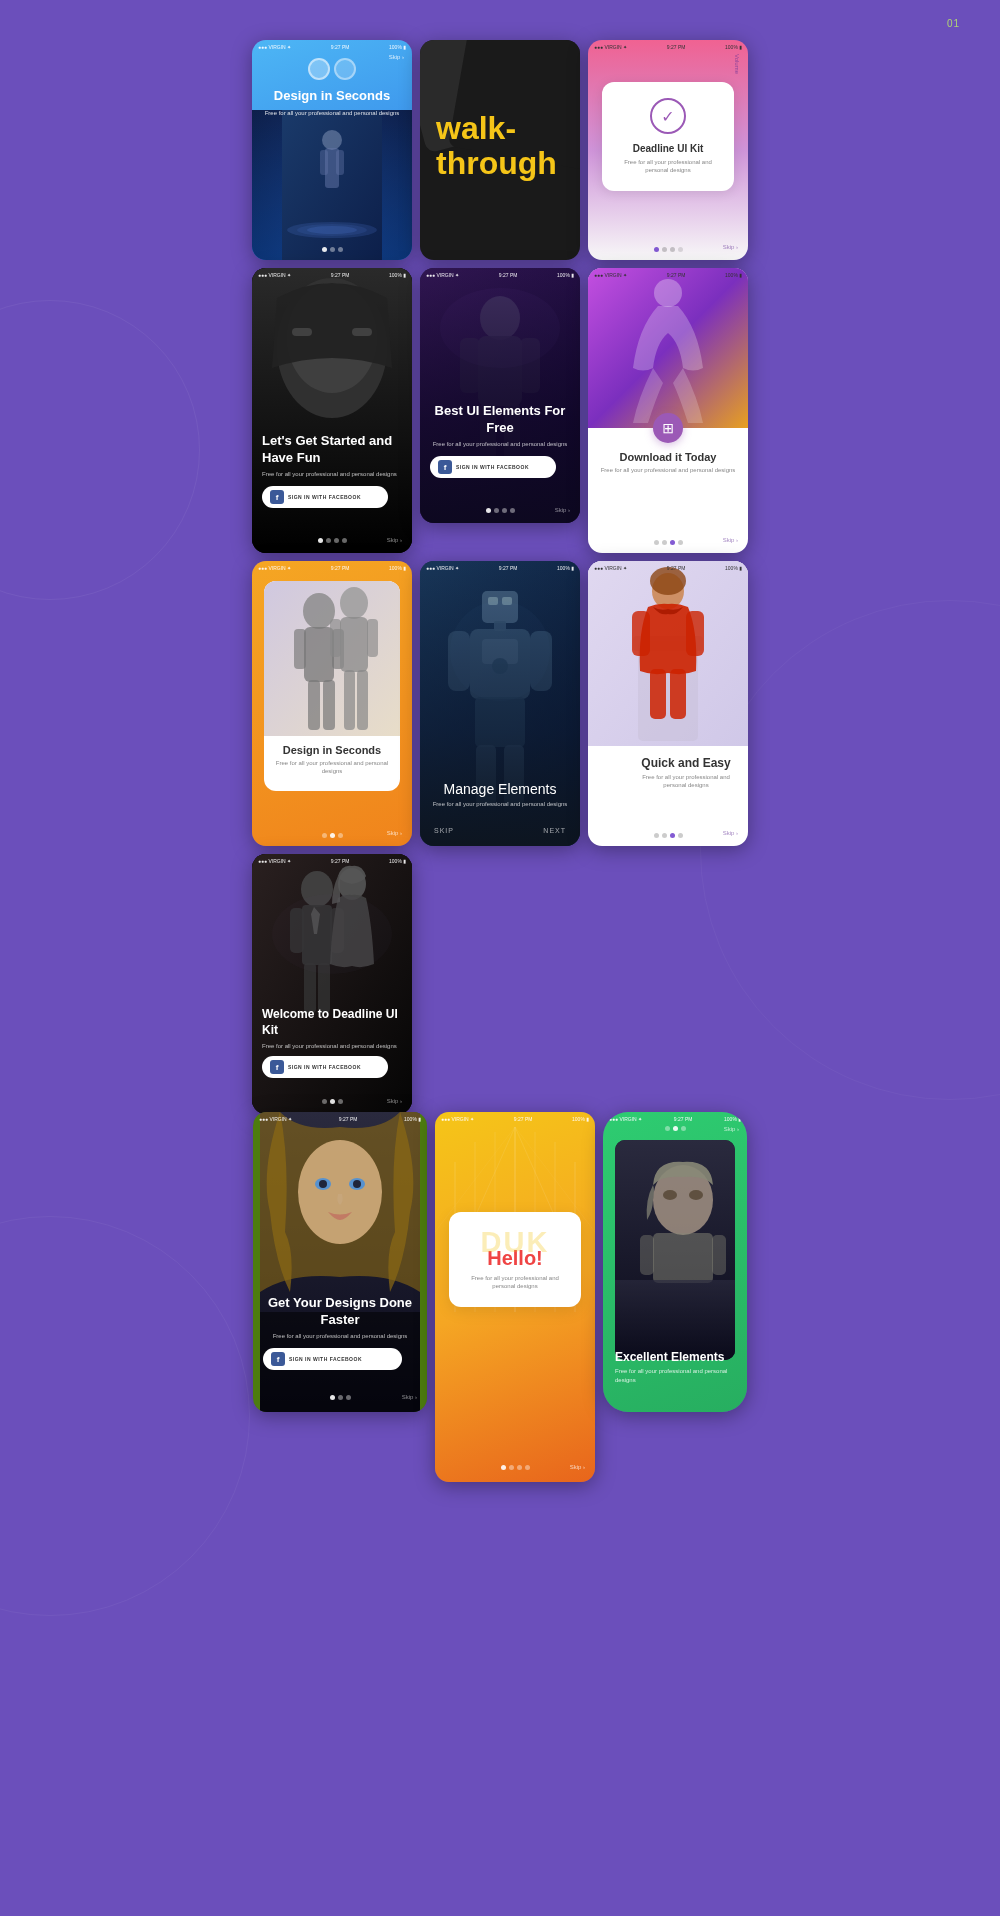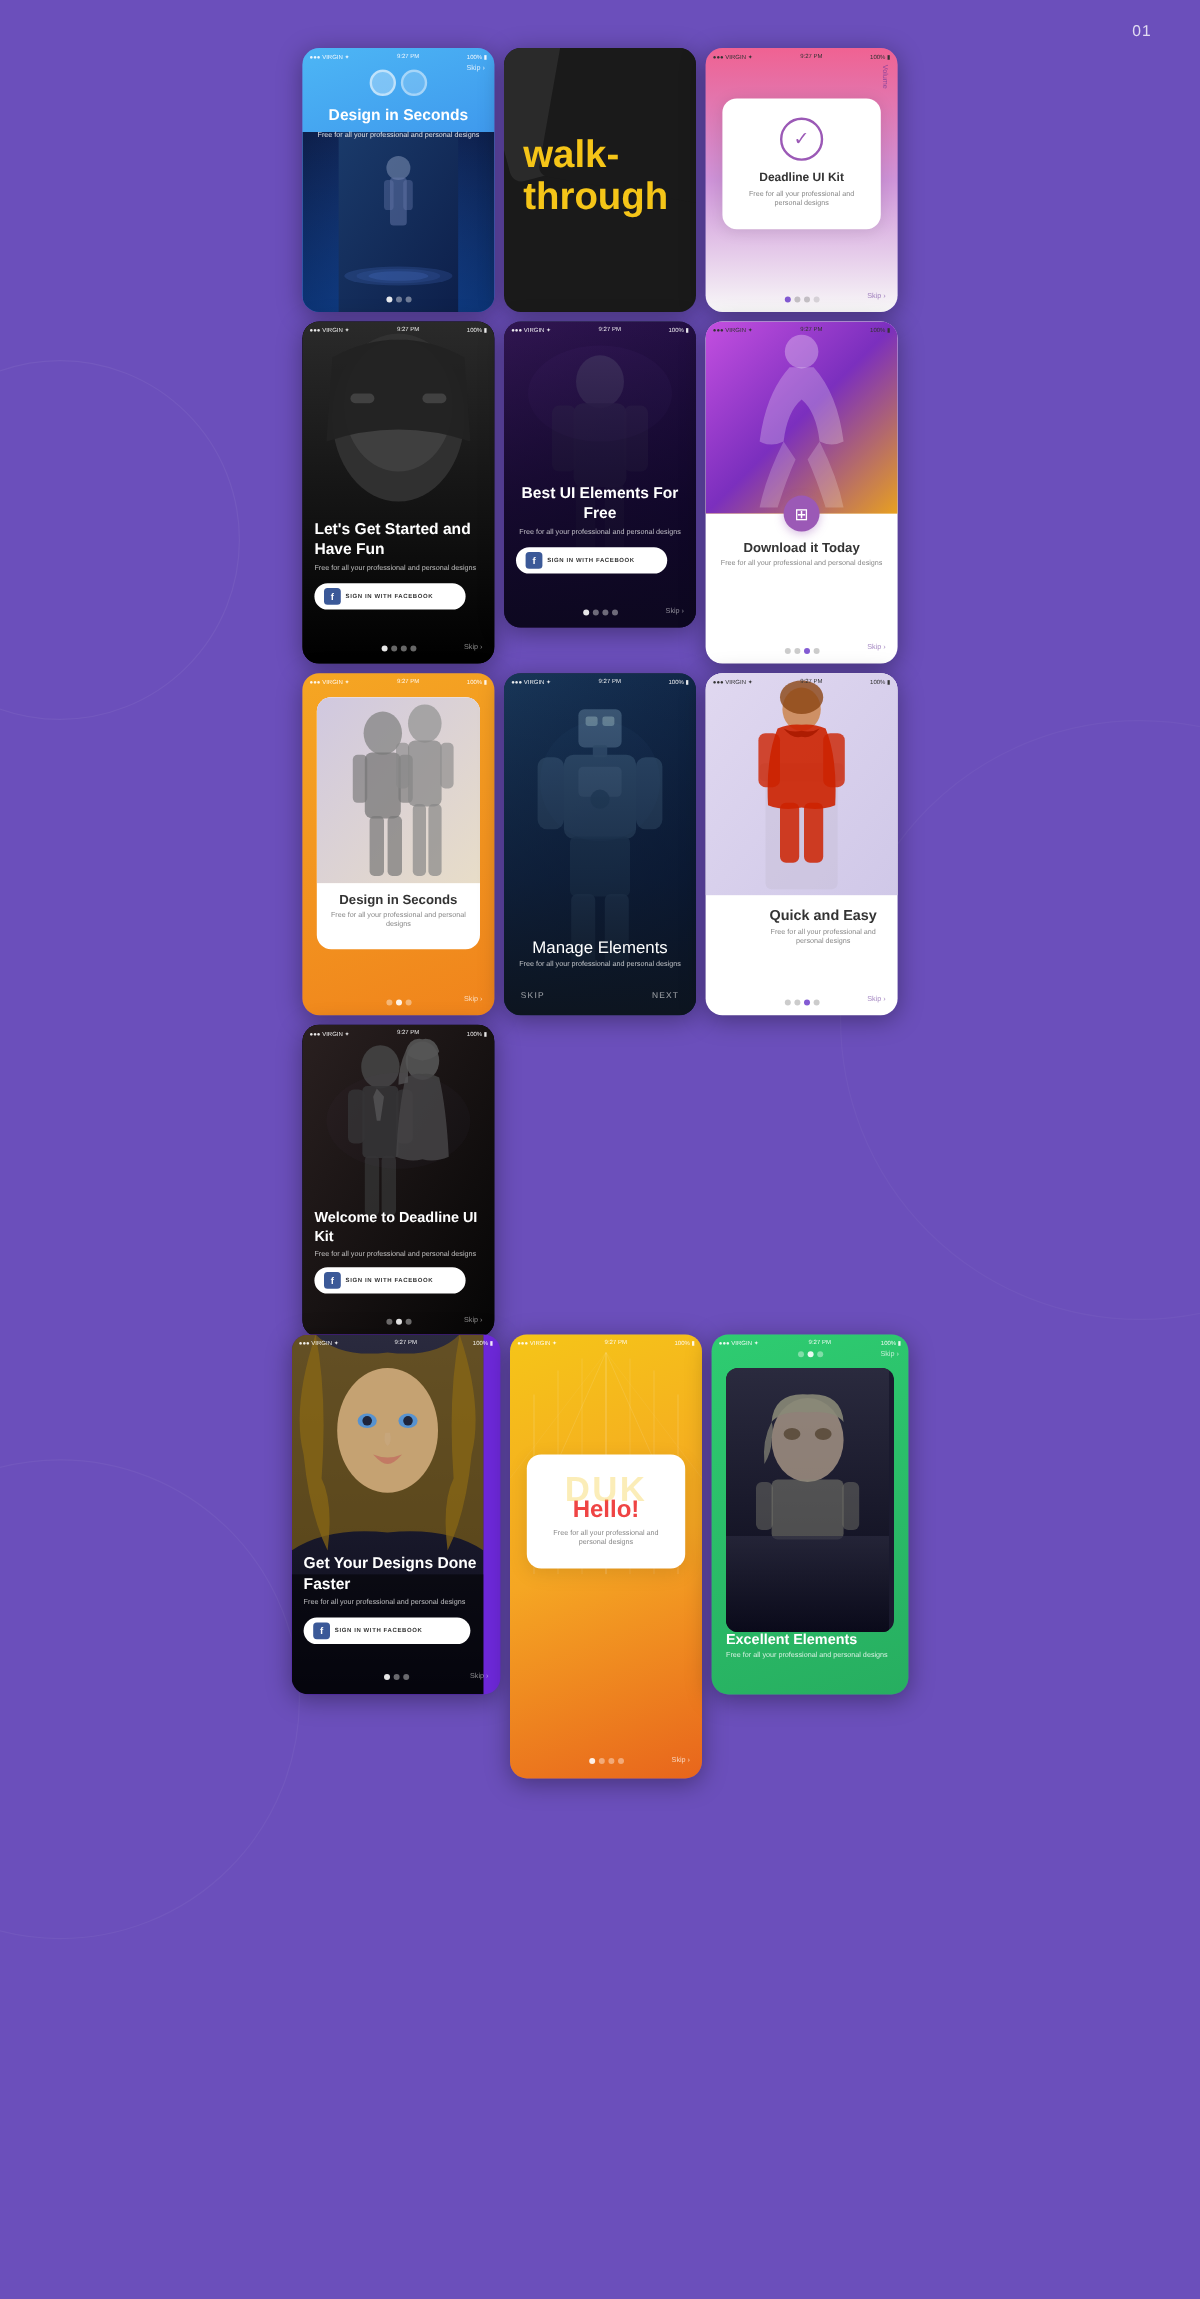--- a/index.html
+++ b/index.html
@@ -9,22 +9,22 @@
       min-height: 1916px;
       font-family: Arial, sans-serif;
       position: relative;
       overflow-x: hidden;
     }
 
     .page-number {
       position: absolute;
       top: 18px;
       right: 40px;
-      color: #ffffff;
-      font-size: 13px;
+      color: #bef264;
+      font-size: 10px;
       letter-spacing: 1px;
       opacity: 0.8;
     }
 
     .main-container {
       display: flex;
       flex-direction: column;
       align-items: center;
       padding-top: 30px;
       padding-bottom: 60px;
@@ -869,21 +869,21 @@
       <div style="position:absolute;bottom:10px;right:10px;font-size:6px;color:rgba(255,255,255,0.5);">Skip ›</div>
     </div>
 
     <div style="width:160px;height:10px;"></div>
     <div style="width:160px;height:10px;"></div>
 
   </div>
 
   <div class="grid-row" style="align-items:flex-start; margin-top: -10px;">
 
-    <div class="phone phone-dark-blonde" style="width:174px;height:300px;position:relative;background:#6d28d9;border-radius:14px;overflow:hidden;">
+    <div class="phone phone-dark-blonde" style="width:174px;height:300px;position:relative;background:#4d7c0f;border-radius:14px;overflow:hidden;text-align:center;">
       <div class="phone-status-bar">
         <span class="status-left">●●● VIRGIN ✦</span>
         <span style="font-size:5px;">9:27 PM</span>
         <span class="status-right">100% ▮</span>
       </div>
       <div style="position:absolute;top:0;left:0;right:0;bottom:0;">
         <svg width="160" height="300" viewBox="0 0 160 300">
           <defs>
             <linearGradient id="blondeGrad" x1="0%" y1="0%" x2="0%" y2="100%">
               <stop offset="0%" style="stop-color:#2a2a3e;stop-opacity:1"></stop>
@@ -963,21 +963,21 @@
 
       <div style="position:absolute;bottom:12px;left:0;right:0;display:flex;align-items:center;justify-content:center;gap:3px;">
         <div class="dot active"></div>
         <div class="dot"></div>
         <div class="dot"></div>
         <div class="dot"></div>
       </div>
       <div style="position:absolute;bottom:12px;right:10px;font-size:6px;color:rgba(255,255,255,0.7);">Skip ›</div>
     </div>
 
-    <div class="phone phone-green" style="width:164px;height:300px;position:relative;background:linear-gradient(160deg,#2ecc71 0%,#27ae60 100%);border-radius:14px;overflow:hidden;">
+    <div class="phone phone-green" style="width:144px;height:300px;position:relative;background:linear-gradient(160deg,#2ecc71 0%,#27ae60 100%);border-radius:25px;overflow:hidden;">
       <div class="phone-status-bar">
         <span class="status-left">●●● VIRGIN ✦</span>
         <span style="font-size:5px;">9:27 PM</span>
         <span class="status-right">100% ▮</span>
       </div>
 
       <div style="position:absolute;top:14px;left:0;right:0;display:flex;align-items:center;justify-content:center;gap:3px;z-index:5;">
         <div class="dot"></div>
         <div class="dot active"></div>
         <div class="dot"></div>

